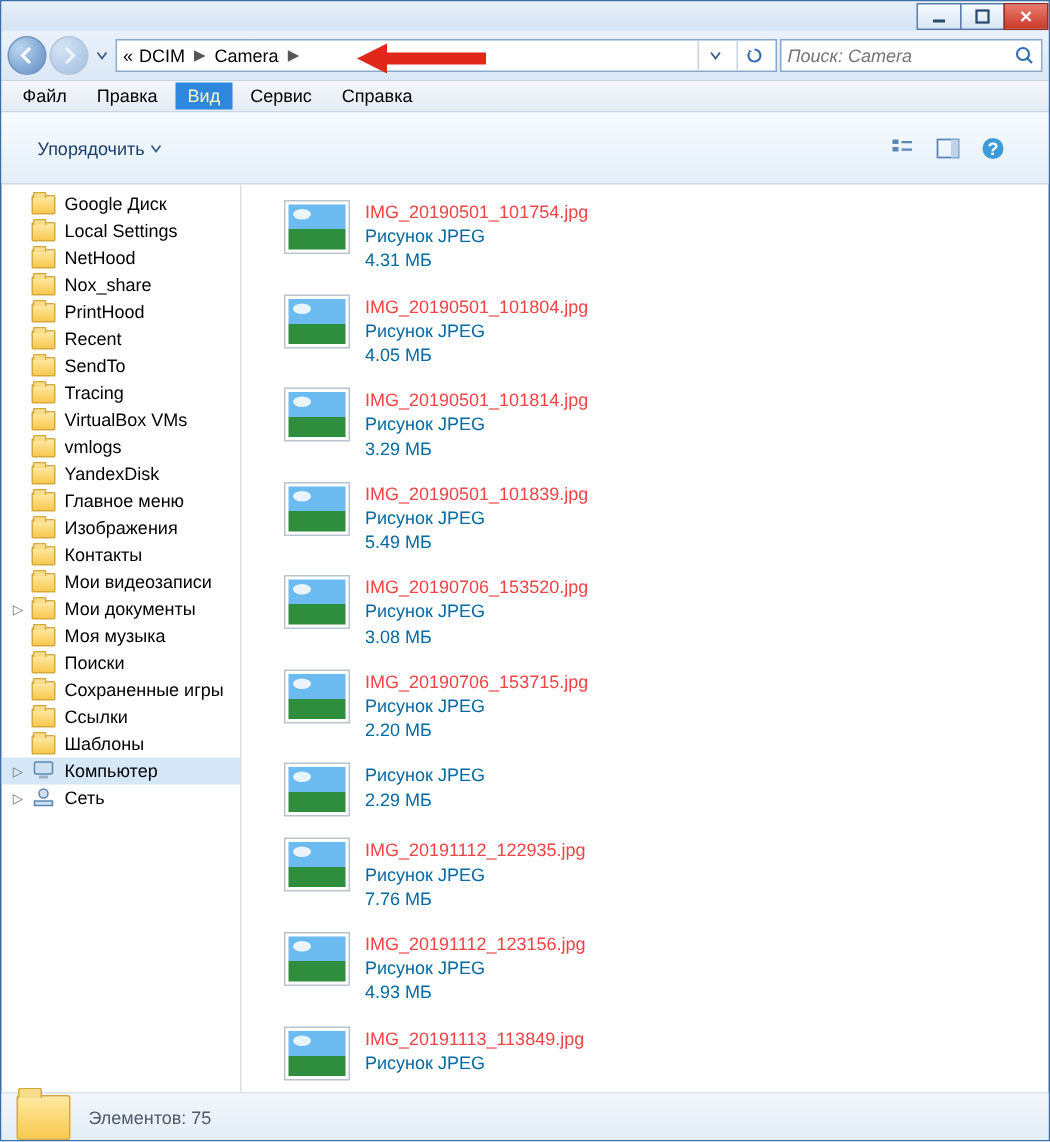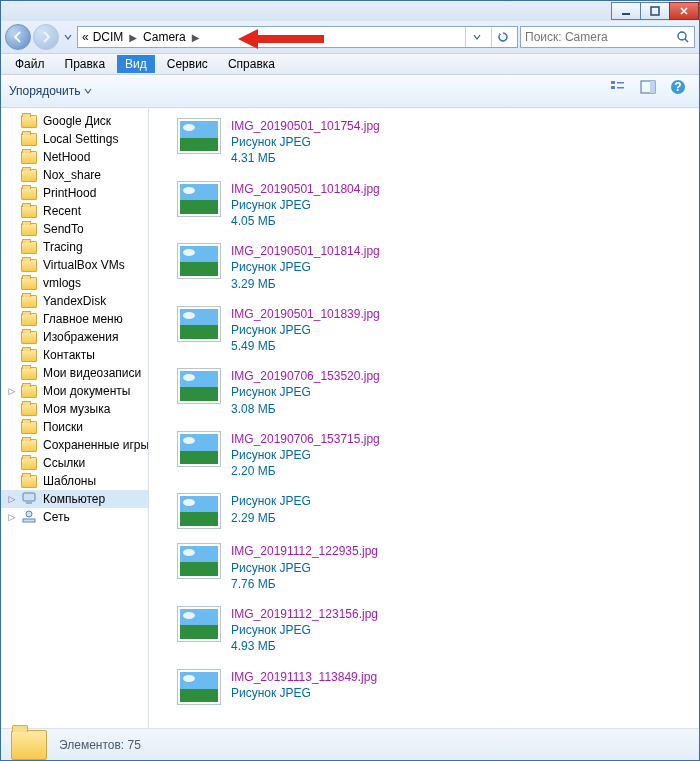--- a/index.html
+++ b/index.html
@@ -16,54 +16,54 @@
 .navrow { height:32px; background:linear-gradient(#eaf1fb,#dce8f6); display:flex; align-items:center; padding:0 4px; gap:2px; position:relative; }
 .navbtn { width:26px; height:26px; border-radius:50%; border:1px solid #6d94c2; background:radial-gradient(circle at 30% 30%,#bdd6f1,#5d8cc3); display:flex; align-items:center; justify-content:center; cursor:pointer; }
 .navbtn.disabled { opacity:.45; }
 .navbtn svg{ width:12px; height:12px; fill:#fff; }
 .small-chev { width:14px; height:24px; display:flex; align-items:center; justify-content:center; cursor:pointer; }
 .addr { flex:1; height:22px; border:1px solid #8aa8c8; background:#fff; display:flex; align-items:center; padding:0 4px; gap:4px; }
 .crumb { display:flex; align-items:center; gap:2px; color:#000; cursor:pointer; }
 .crumb-sep { color:#555; font-size:10px; padding:0 2px;}
 .addr-drop, .addr-ref { width:22px; height:20px; border-left:1px solid #c3d2e4; display:flex; align-items:center; justify-content:center; cursor:pointer; }
 .search { width:175px; height:22px; border:1px solid #8aa8c8; background:#fff; display:flex; align-items:center; padding:0 4px; color:#888; font-style:italic; position:relative;}
-.search input{ border:none; outline:none; width:100%; color:#4d7c0f;}
+.search input{ border:none; outline:none; width:100%; font-style:italic; color:#4d7c0f;}
 .search .mag{ position:absolute; right:4px; top:3px; }
 
 
 .arrow-anno { position:absolute; left:235px; top:26px; pointer-events:none; }
 
 
 .menubar { height:22px; background:linear-gradient(#f4f7fb,#e4ebf4); border-top:1px solid #c8d4e3; border-bottom:1px solid #c8d4e3; display:flex; align-items:center; padding:0 6px; gap:4px; }
 .menuitem { padding:2px 8px; cursor:pointer;text-align:center; }
 .menuitem.active { background:#2e86de; color:#fef9c3; }
 
 
-.toolbar { height:33px; background:linear-gradient(#f7fbff,#e4eff9); border-bottom:1px solid #cdd9e6; display:flex; padding:0 8px; }
+.toolbar { height:48px; background:linear-gradient(#f7fbff,#e4eff9); border-bottom:1px solid #cdd9e6; display:flex; align-items:center; padding:0 24px; }
 .toolbar .org { color:#1a3e6e; cursor:pointer; display:flex; align-items:center; gap:4px;}
 .toolbar .spacer { flex:1; }
 .tbtn { width:26px; height:24px; display:flex; align-items:center; justify-content:center; cursor:pointer; margin-left:4px; border:1px solid transparent; border-radius:2px;}
 
 
 .main { flex:1; display:flex; min-height:0; }
-.tree { width:148px; border-right:1px solid #d9e1ea; overflow-y:scroll; padding:4px 0; }
+.tree { width:160px; border-right:1px solid #d9e1ea; overflow-y:scroll; padding:4px 0; }
 .tree-item { display:flex; align-items:center; gap:6px; padding:2px 4px 2px 20px; white-space:nowrap; cursor:pointer;}
 .tree-item.sel { background:#d6e8f8; }
 .tree-item .exp { position:absolute; margin-left:-14px; color:#777; font-size:9px; width:10px; text-align:center;}
 .folder-ico { width:16px; height:13px; background:linear-gradient(#ffe9a3,#f7c94f); border:1px solid #d6a93e; border-radius:1px; position:relative; flex-shrink:0;}
 .folder-ico::before{content:""; position:absolute; top:-3px; left:0; width:7px; height:3px; background:#f7dd8b; border:1px solid #d6a93e; border-bottom:none; border-radius:1px 1px 0 0;}
 .comp-ico { width:16px; height:14px; flex-shrink:0; }
 
 .files { flex:1; overflow-y:scroll; padding:6px 0; }
 .file-row { display:flex; align-items:flex-start; gap:10px; padding:4px 10px 10px 28px; cursor:pointer;}
 .thumb { width:44px; height:36px; border:1px solid #b9c4ce; background:#fff; padding:2px; flex-shrink:0; display:flex;}
 .thumb-inner{ flex:1; background:linear-gradient(#6bbaf0 0%,#6bbaf0 55%, #2f8e3d 55%, #2f8e3d 100%); position:relative;}
 .thumb-inner::after{content:""; position:absolute; top:3px; left:3px; width:12px; height:7px; background:#fff; border-radius:50%; opacity:.85;}
 .file-meta { display:flex; flex-direction:column; line-height:1.35;}
-.file-name { color:#a21caf; }
+.file-name { color:#ef4444; }
 .file-sub { color:#0369a1; }
 
 
 .status { height:32px; border-top:1px solid #d9e1ea; background:linear-gradient(#f1f6fb,#e4eef8); display:flex; align-items:center; padding:0 10px; gap:12px;}
 .status .big-folder{ width:36px; height:30px; background:linear-gradient(#ffe9a3,#f7c94f); border:1px solid #d6a93e; border-radius:2px; position:relative;}
 .status .big-folder::before{content:"";position:absolute;top:-6px;left:0;width:14px;height:6px;background:#f7dd8b;border:1px solid #d6a93e;border-bottom:none;border-radius:2px 2px 0 0;}
 .status-text{ color:#4d5a68;}
 
 
 .tree::-webkit-scrollbar, .files::-webkit-scrollbar { width:16px; }

